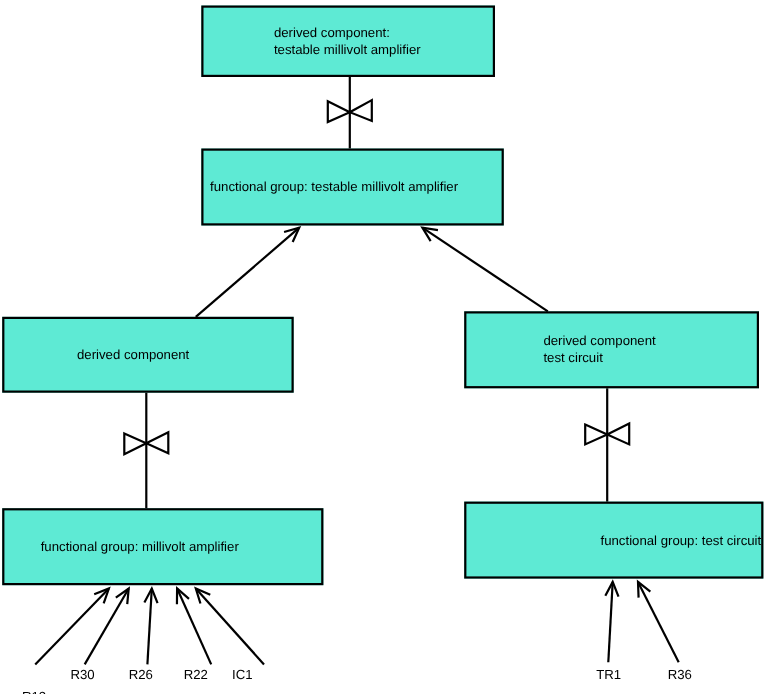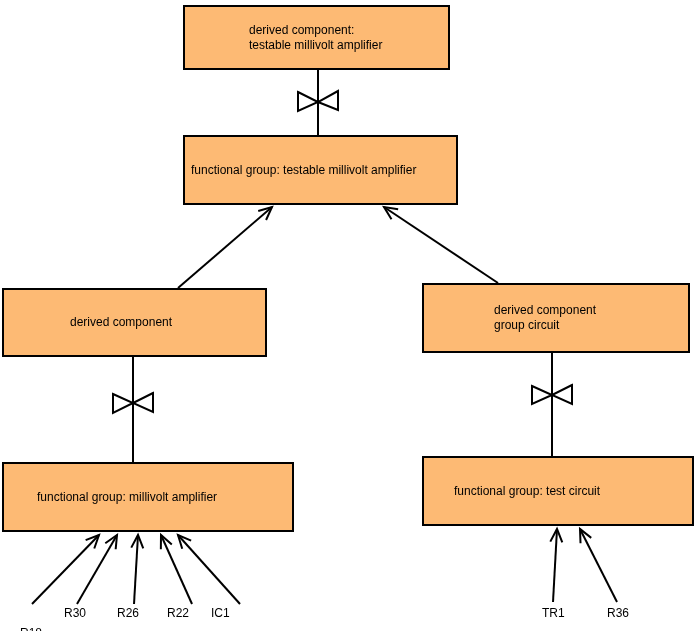--- a/index.html
+++ b/index.html
@@ -8,21 +8,21 @@
     width: 698px;
     height: 631px;
     background: #ffffff;
     font-family: "Liberation Sans", sans-serif;
     color: #000000;
     overflow: hidden;
   }
   .box {
     position: absolute;
     box-sizing: border-box;
-    background: #fdba74;
+    background: #5eead4;
     border: 2px solid #000000;
     display: flex;
     flex-direction: column;
     justify-content: center;
     font-size: 12px;
     line-height: 15px;
     white-space: nowrap;
   }
   .box span { display: block; }
   .overlay {
@@ -51,28 +51,28 @@
   <div class="box" style="left:183px; top:135px; width:275px; height:70px; padding-left:6px;justify-content:center;">
     <span>functional group: testable millivolt amplifier</span>
   </div>
 
   <div class="box" style="left:2px; top:288px; width:265px; height:69px; padding-left:66px;">
     <span>derived component</span>
   </div>
 
   <div class="box" style="left:422px; top:283px; width:268px; height:70px; padding-left:70px;">
     <span>derived component</span>
-    <span>group circuit</span>
+    <span>test circuit</span>
   </div>
 
   <div class="box" style="left:2px; top:462px; width:292px; height:70px; padding-left:33px;">
     <span>functional group: millivolt amplifier</span>
   </div>
 
-  <div class="box" style="left:422px; top:456px; width:272px; height:70px; padding-left:30px;">
+  <div class="box" style="left:422px; top:456px; width:272px; height:70px; padding-left:30px;align-items:flex-end;">
     <span>functional group: test circuit</span>
   </div>
 
   <span class="leaf" style="left:20px;  top:606px;margin-top:20px;">R18</span>
   <span class="leaf" style="left:64px;  top:606px;">R30</span>
   <span class="leaf" style="left:117px; top:606px;">R26</span>
   <span class="leaf" style="left:167px; top:606px;">R22</span>
   <span class="leaf" style="left:211px; top:606px;">IC1</span>
   <span class="leaf" style="left:542px; top:606px;">TR1</span>
   <span class="leaf" style="left:607px; top:606px;">R36</span>

